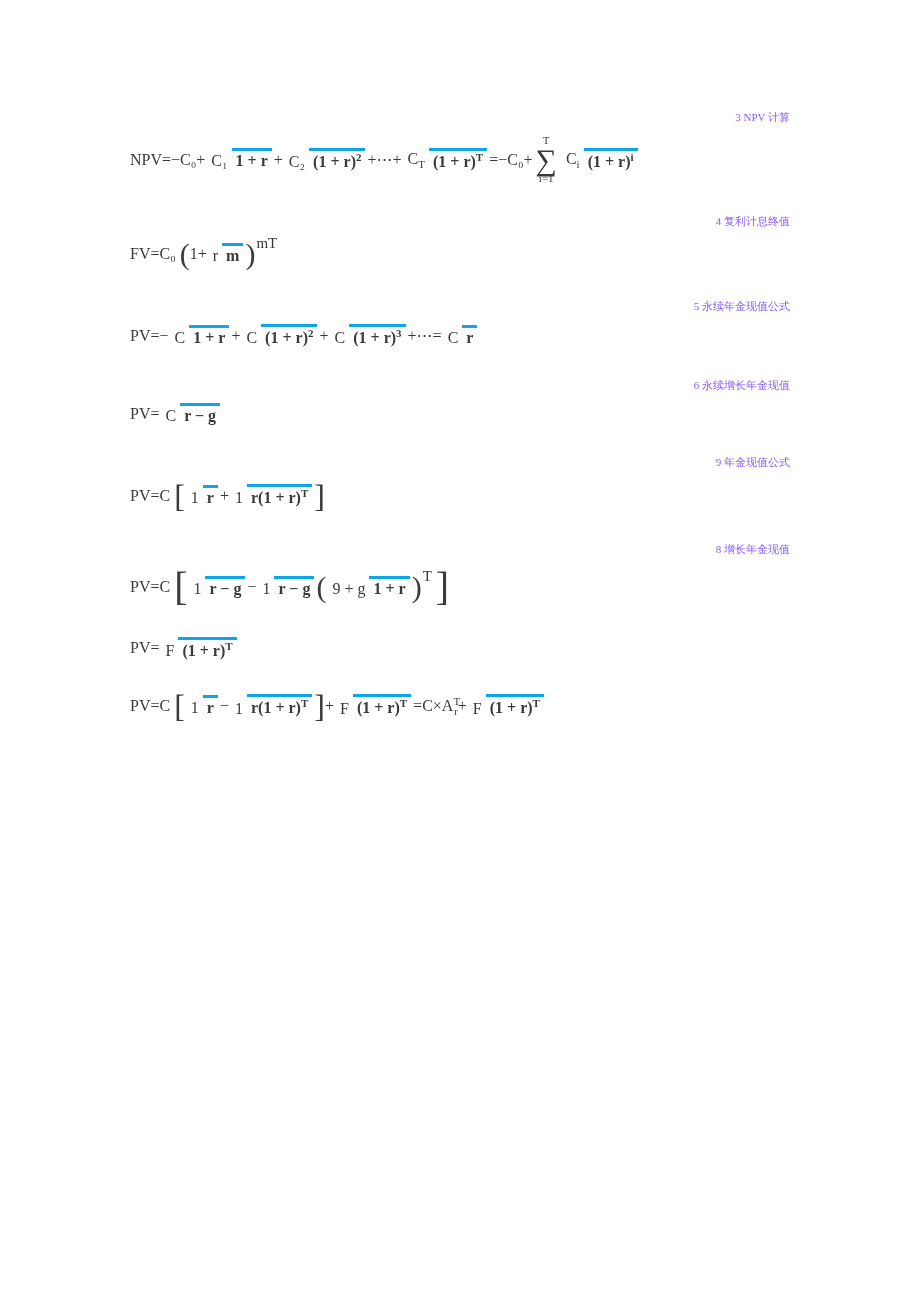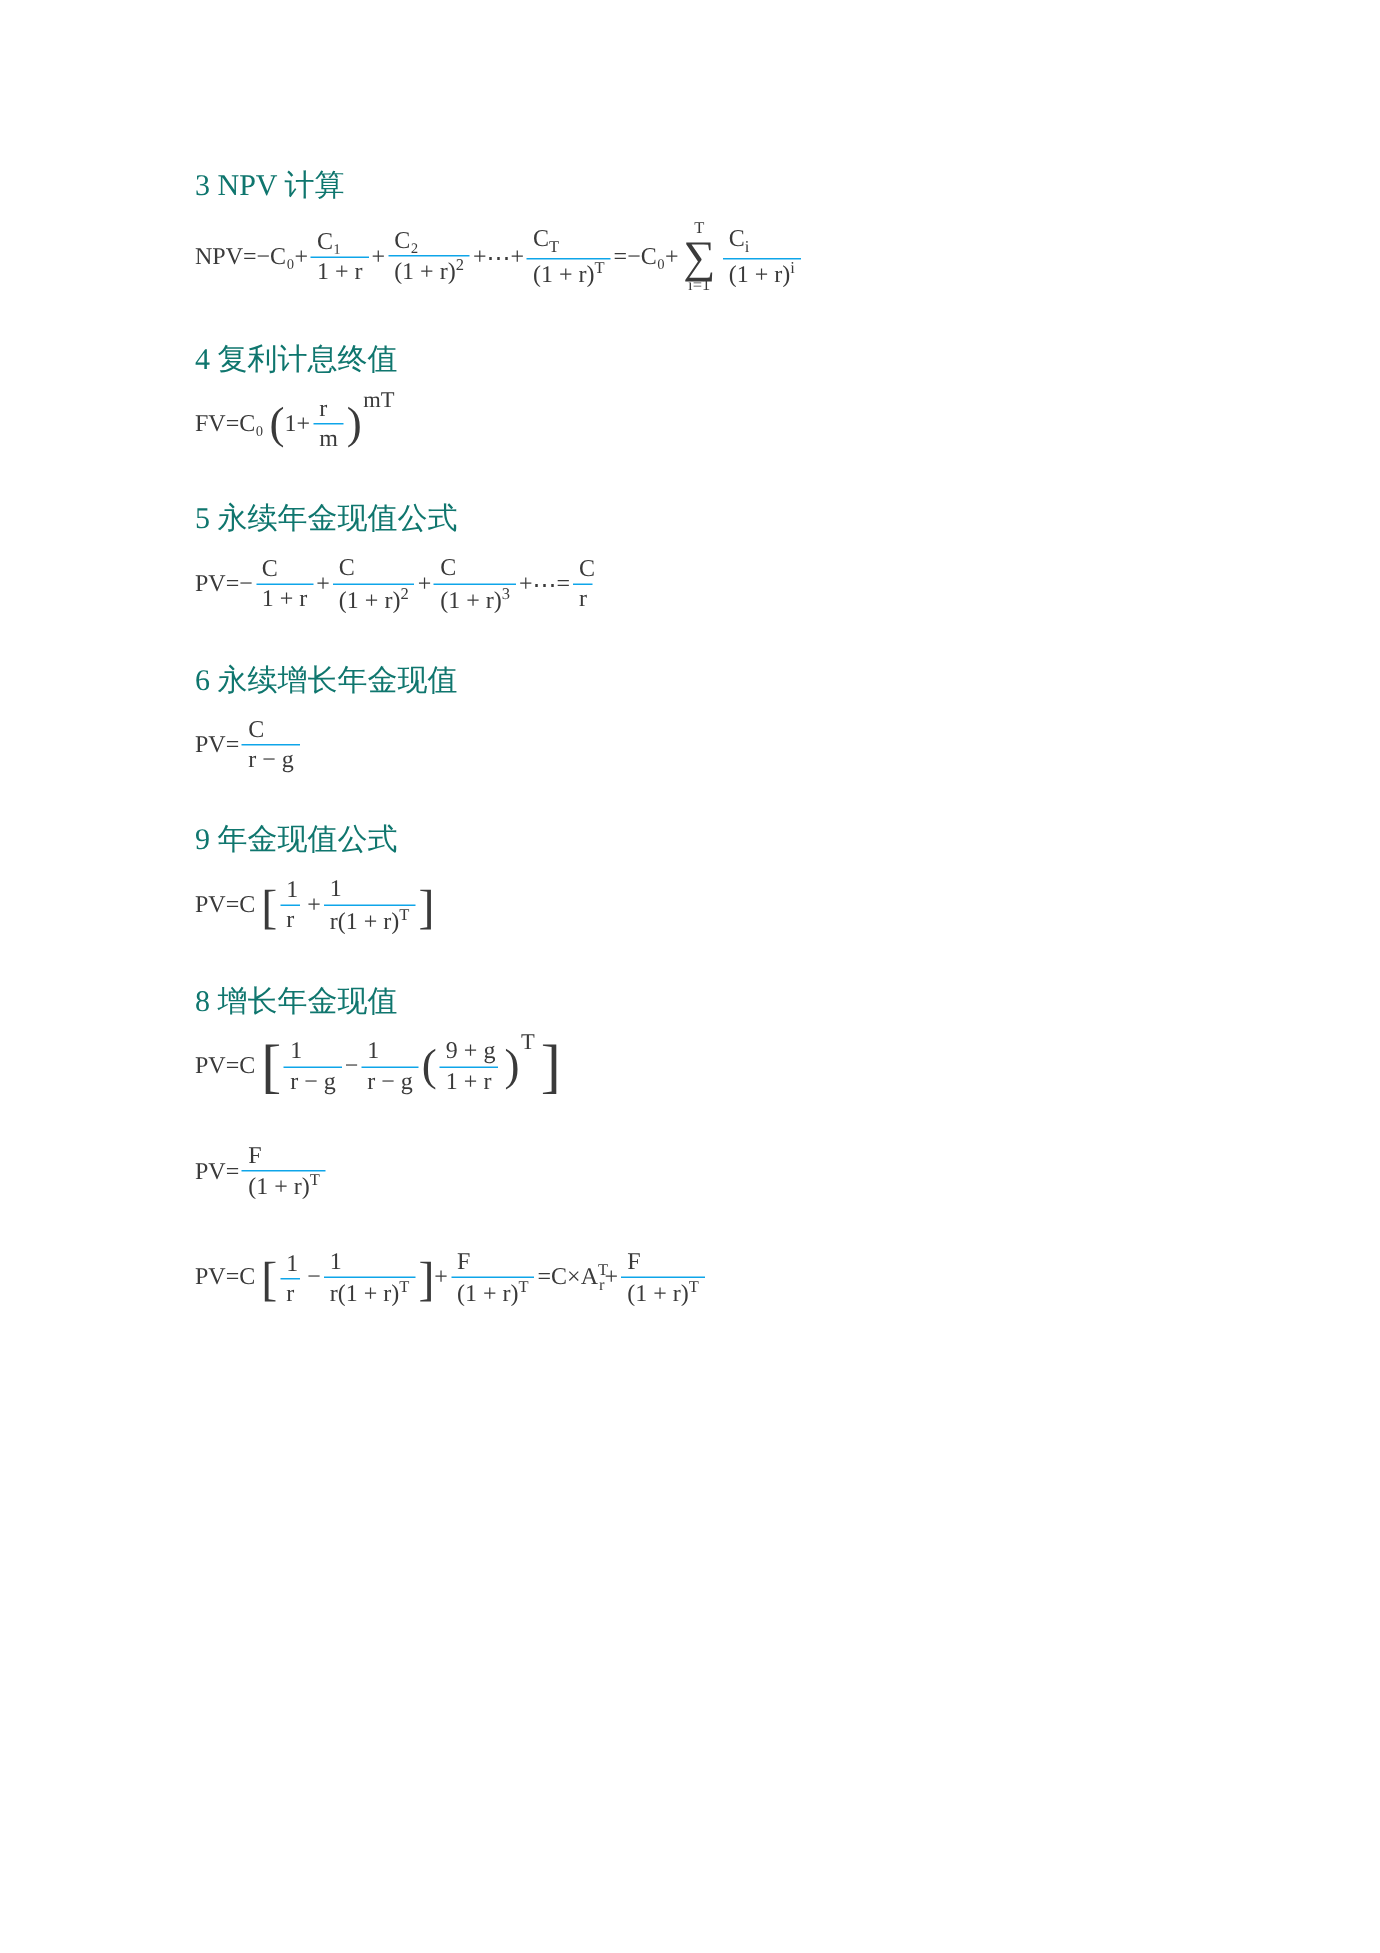--- a/index.html
+++ b/index.html
@@ -7,50 +7,52 @@
     padding: 0;
     background: #fff;
     font-family: "SimSun", serif;
     width: 920px;
   }
   .page {
     padding: 110px 130px 60px 130px;
     width: 660px;
   }
   .heading {
-    font-size: 20px;
-    color: #0f766e;
+    font-size: 11px;
+    color: #8b5cf6;
     margin-bottom: 10px;
+    text-align: right;
   }
   .formula {
     font-family: "Cambria Math", "Times New Roman", serif;
     font-size: 16px;
     color: #3a3a3a;
     margin-bottom: 10px;
     display: flex;
     align-items: center;
     flex-wrap: nowrap;
   }
   .block {
     margin-bottom: 30px;
   }
   .frac {
     display: inline-flex;
-    flex-direction: column;
-    align-items: flex-start;
+    flex-direction: row;
+    align-items: flex-end;
     vertical-align: middle;
     margin: 0 2px;
   }
   .frac > span {
     padding: 0 4px;
     line-height: 1.2;
     white-space: nowrap;
   }
   .frac .den {
-    border-top: 1px solid #0ea5e9;
+    border-top: 3px solid #0ea5e9;
+    font-weight: bold;
   }
   .sup {
     font-size: 11px;
     vertical-align: super;
   }
   .sub {
     font-size: 11px;
     vertical-align: sub;
   }
   .sigma {

